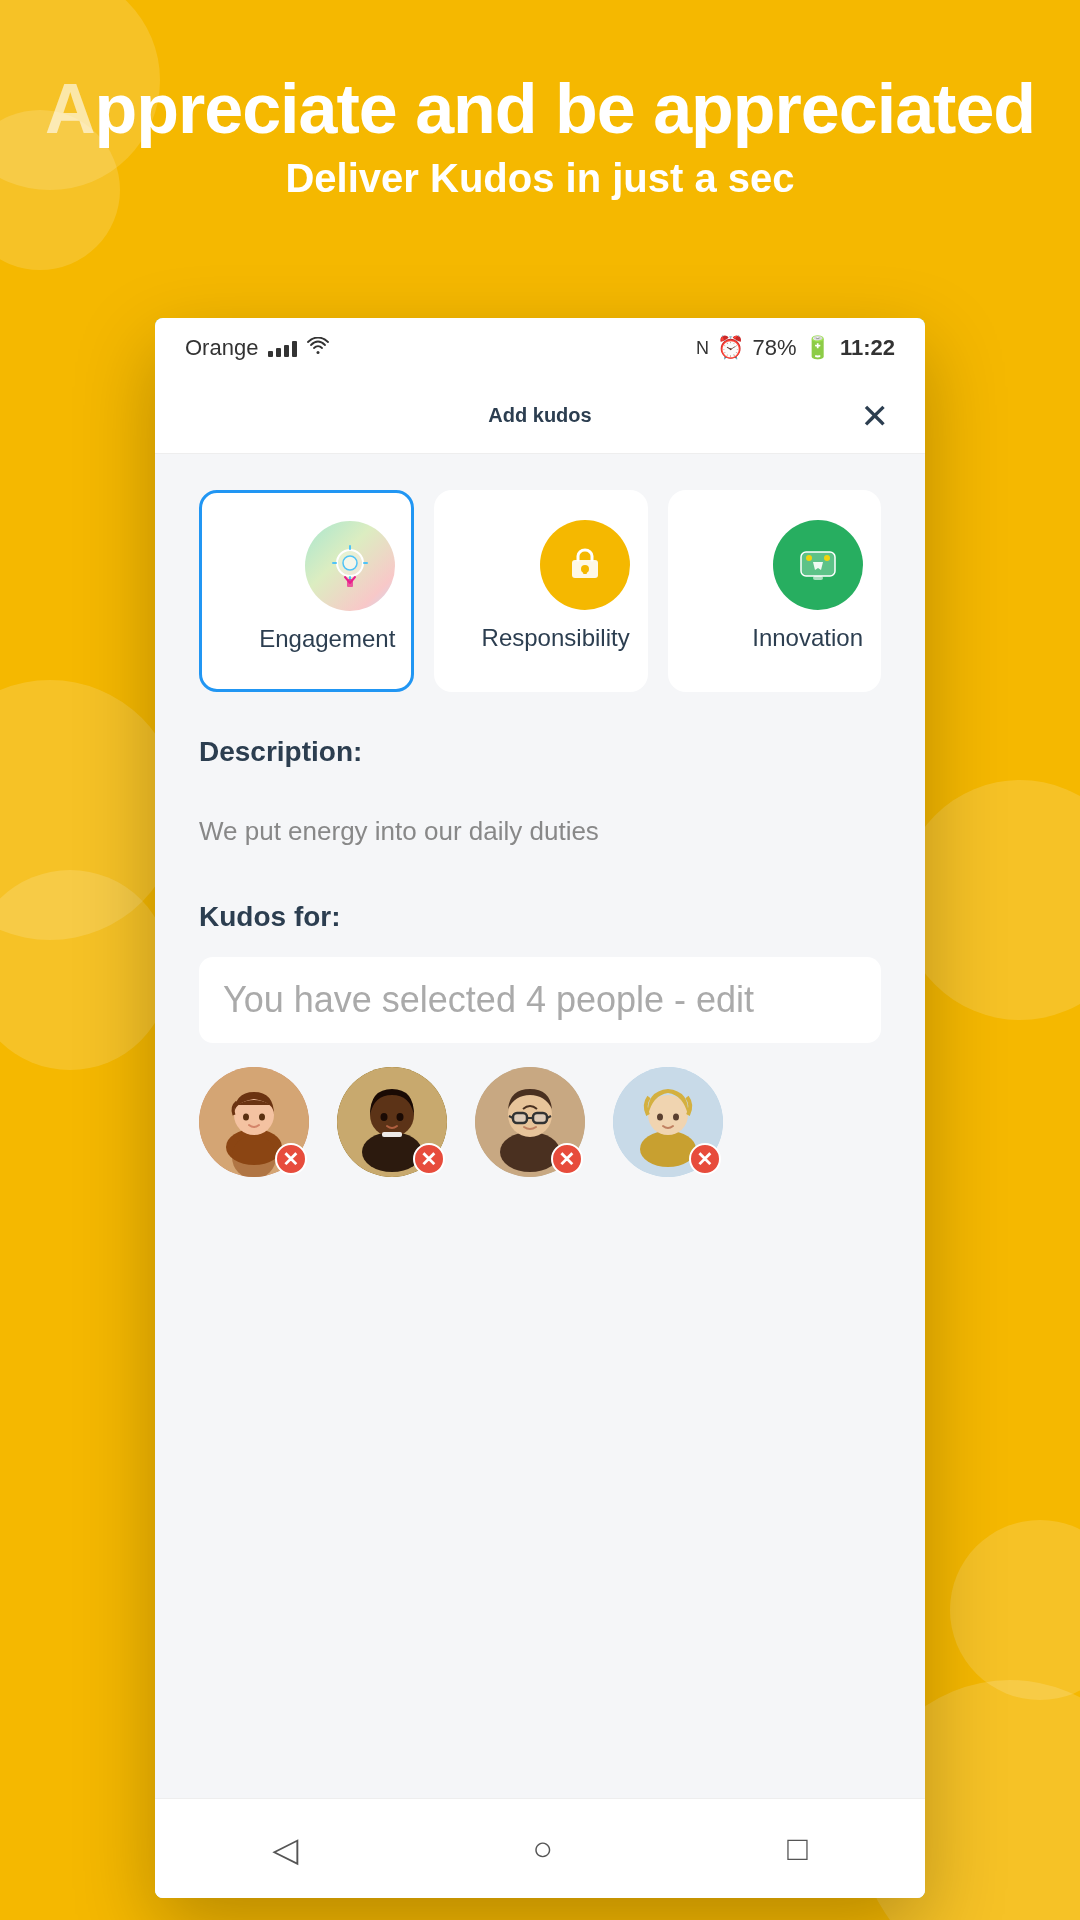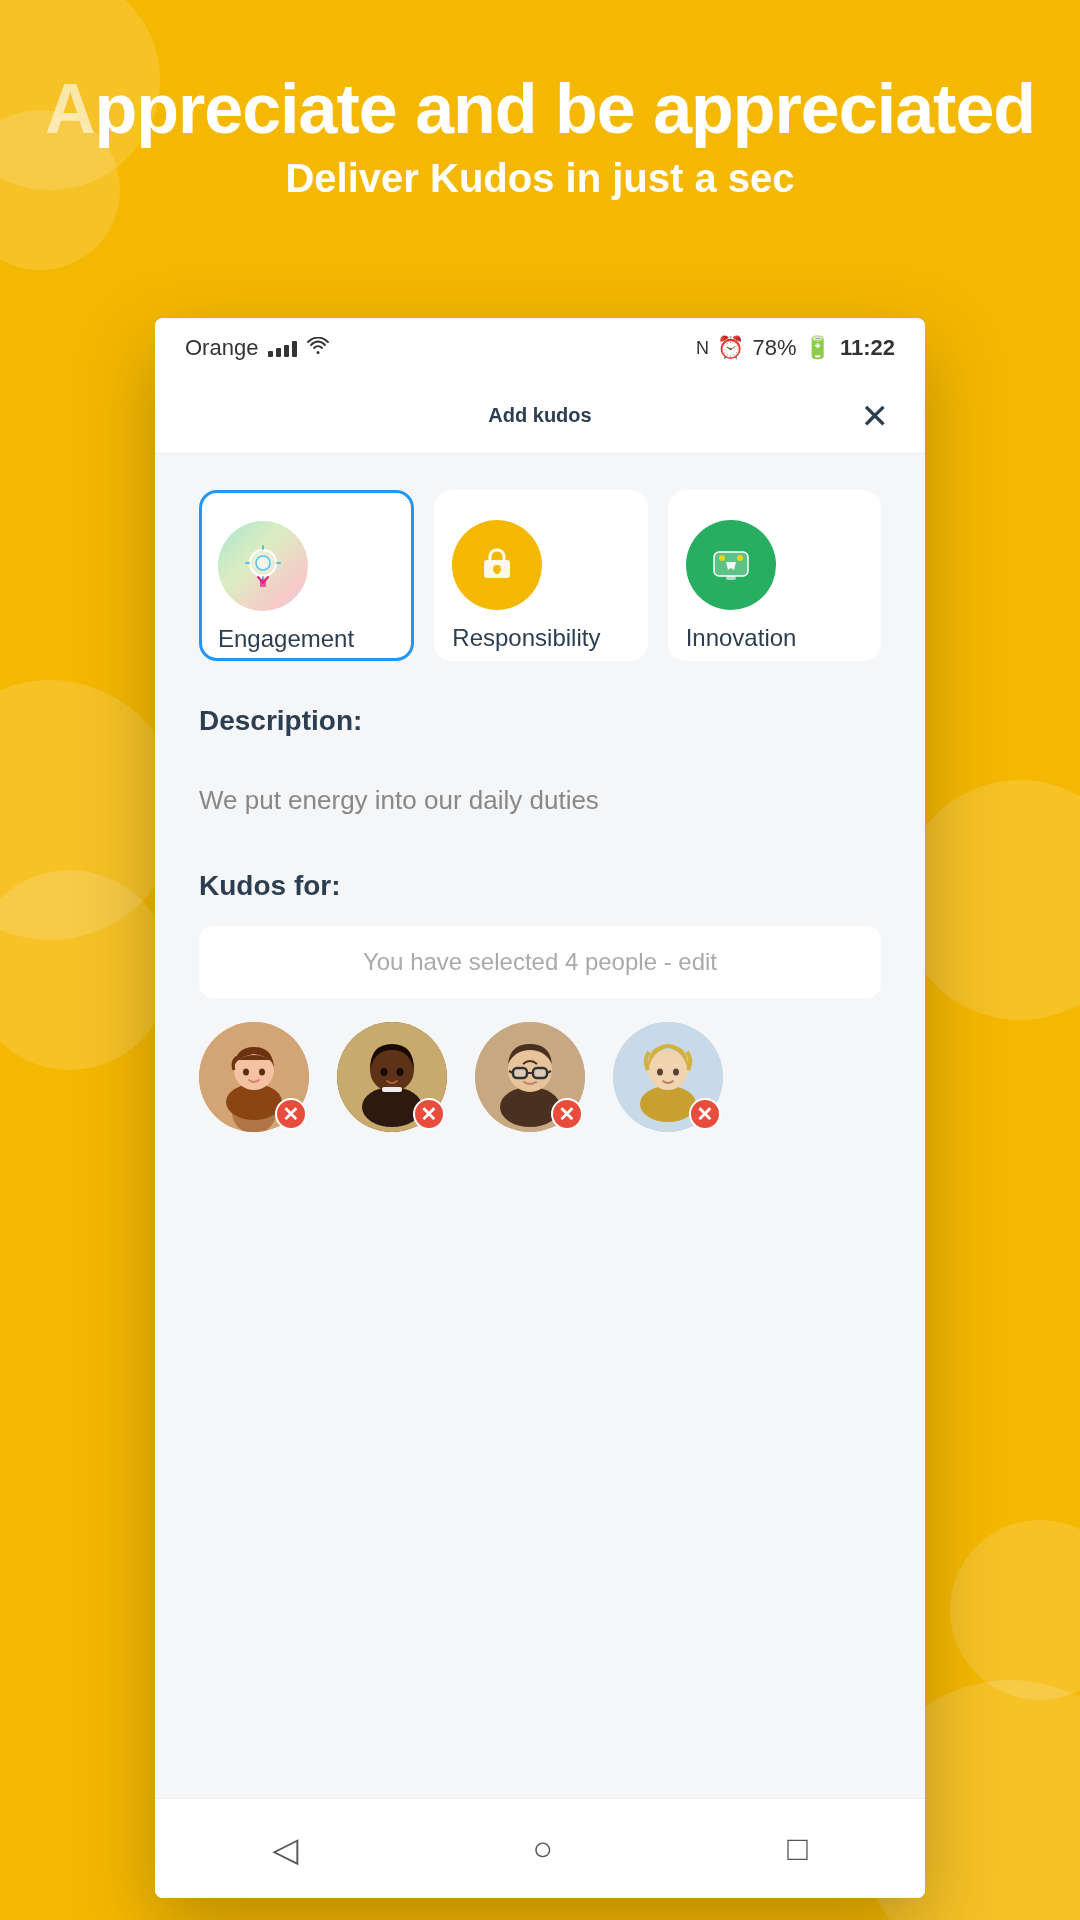--- a/index.html
+++ b/index.html
@@ -165,24 +165,24 @@
     .type-selector {
       display: flex;
       gap: 20px;
       margin-bottom: 44px;
     }
 
     .type-card {
       flex: 1;
       background: #fff;
       border-radius: 18px;
-      padding: 28px 16px 5px;
+      padding: 28px 16px 36px;
       display: flex;
       flex-direction: column;
-      align-items: flex-start;
+      align-items: flex-end;
       gap: 14px;
       border: 2px solid transparent;
       cursor: pointer;
     }
 
     .type-card.active {
       border: 3px solid #2196F3;
     }
 
     .type-icon-circle {
@@ -228,24 +228,23 @@
 
     
     .kudos-for-section {
       margin-bottom: 30px;
     }
 
     .kudos-input {
       background: #fff;
       border-radius: 14px;
       padding: 22px 24px;
-      font-size: 24px;
+      font-size: 36px;
       color: #aaa;
       margin-bottom: 24px;
-      text-align: center;
     }
 
     .avatars-row {
       display: flex;
       gap: 28px;
       margin-bottom: 40px;
     }
 
     .avatar-wrap {
       position: relative;

